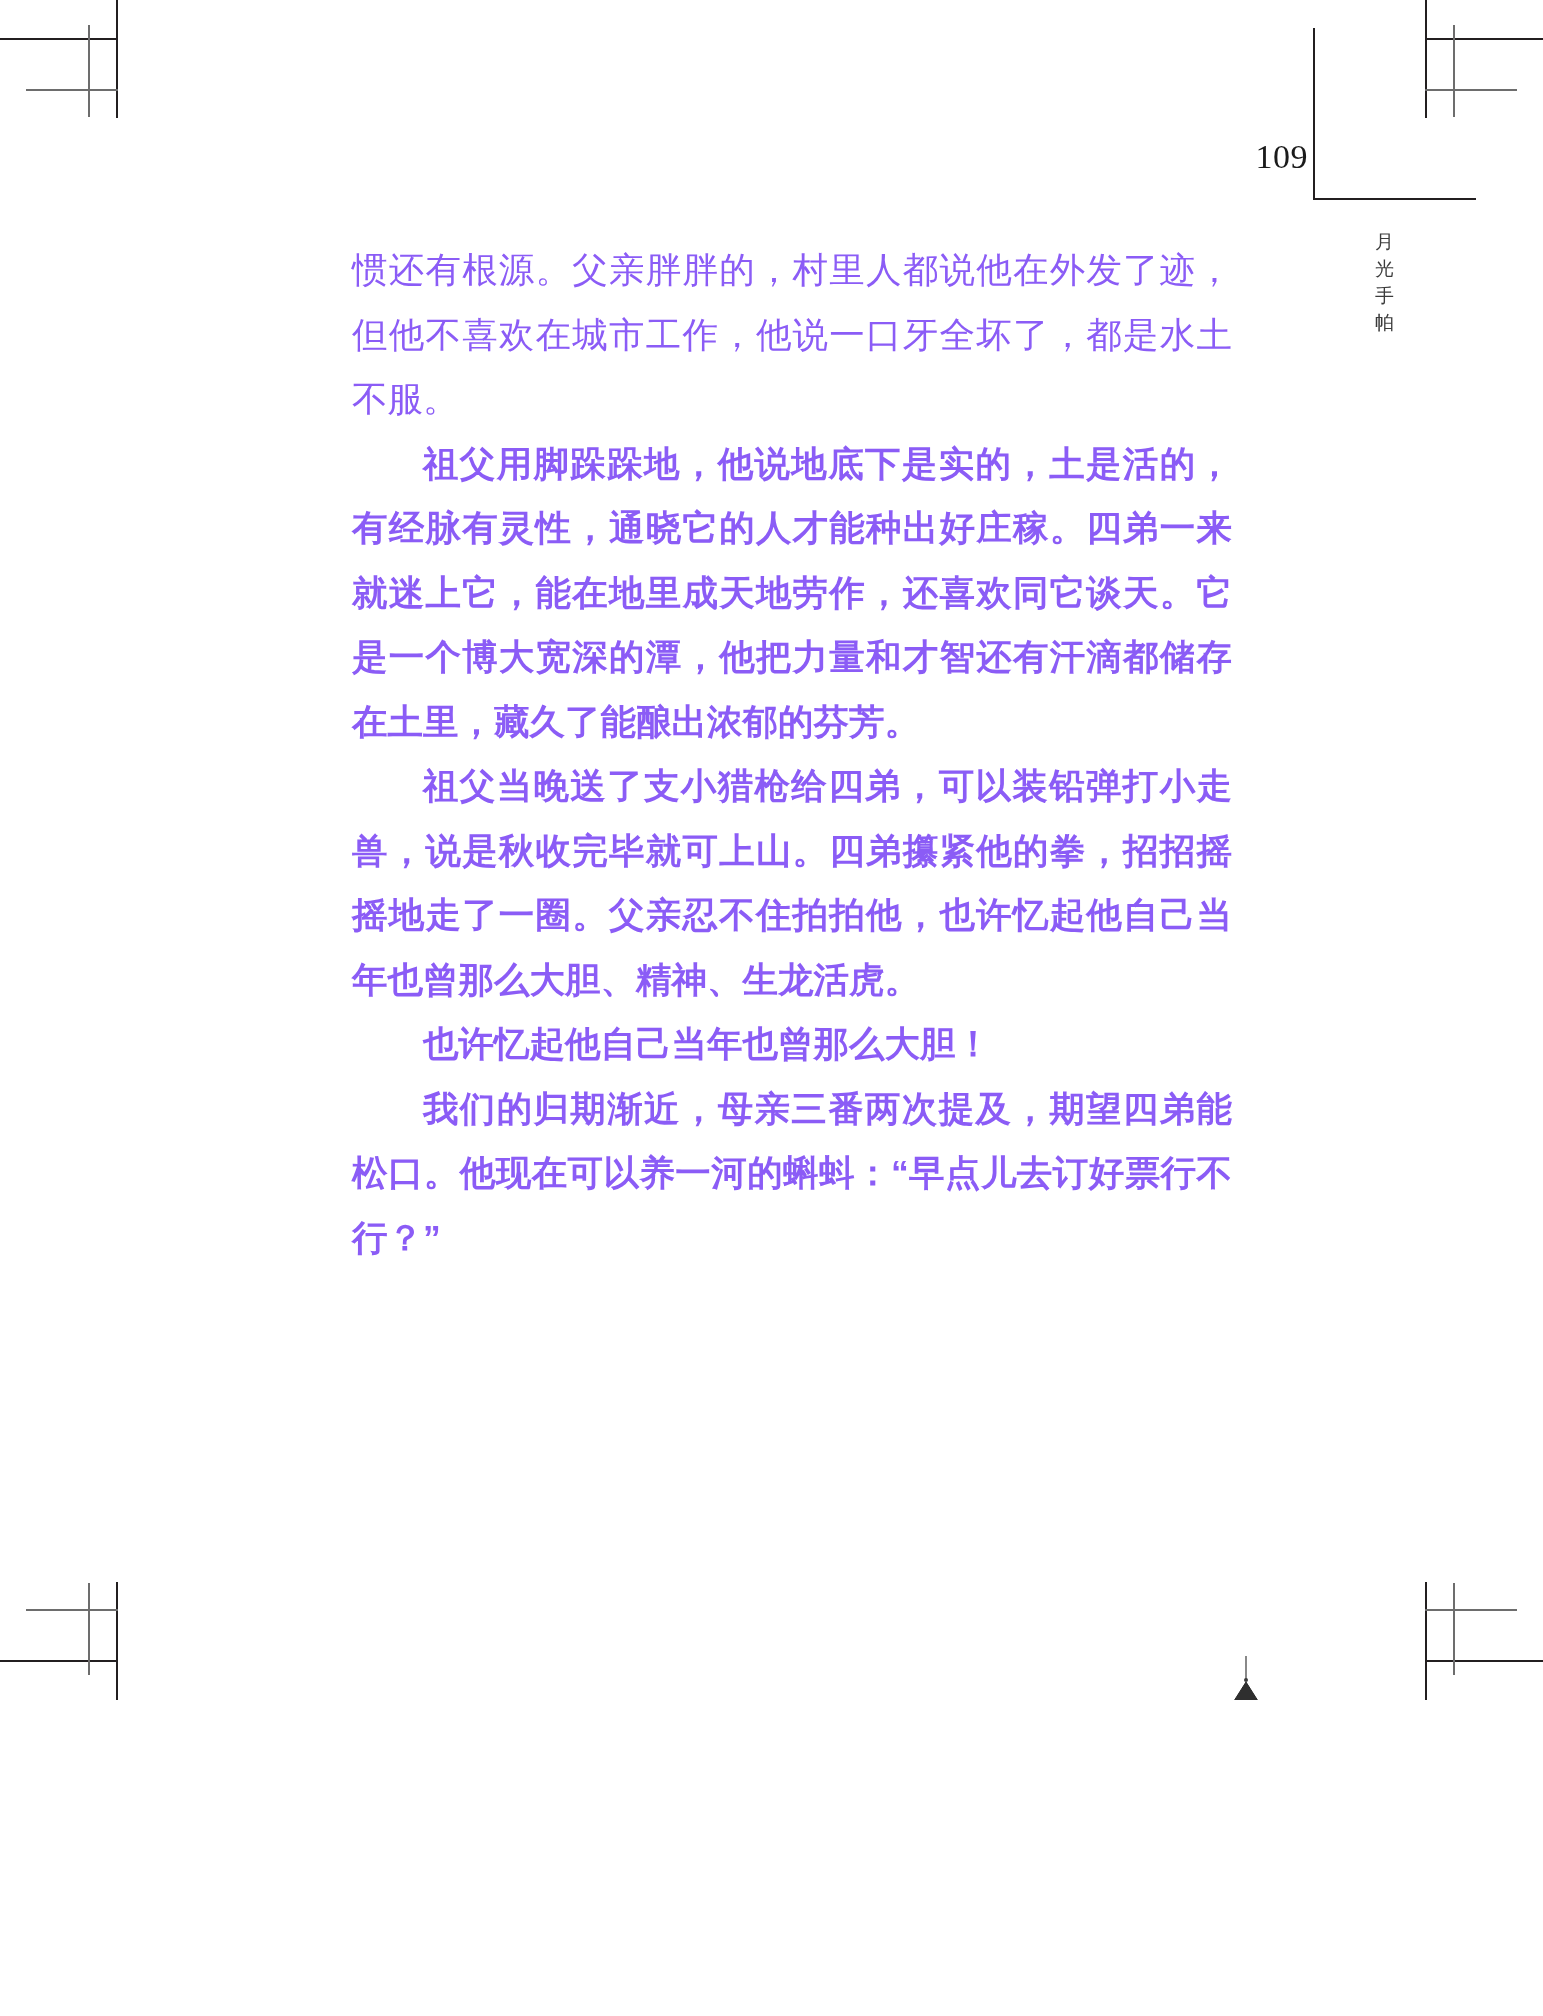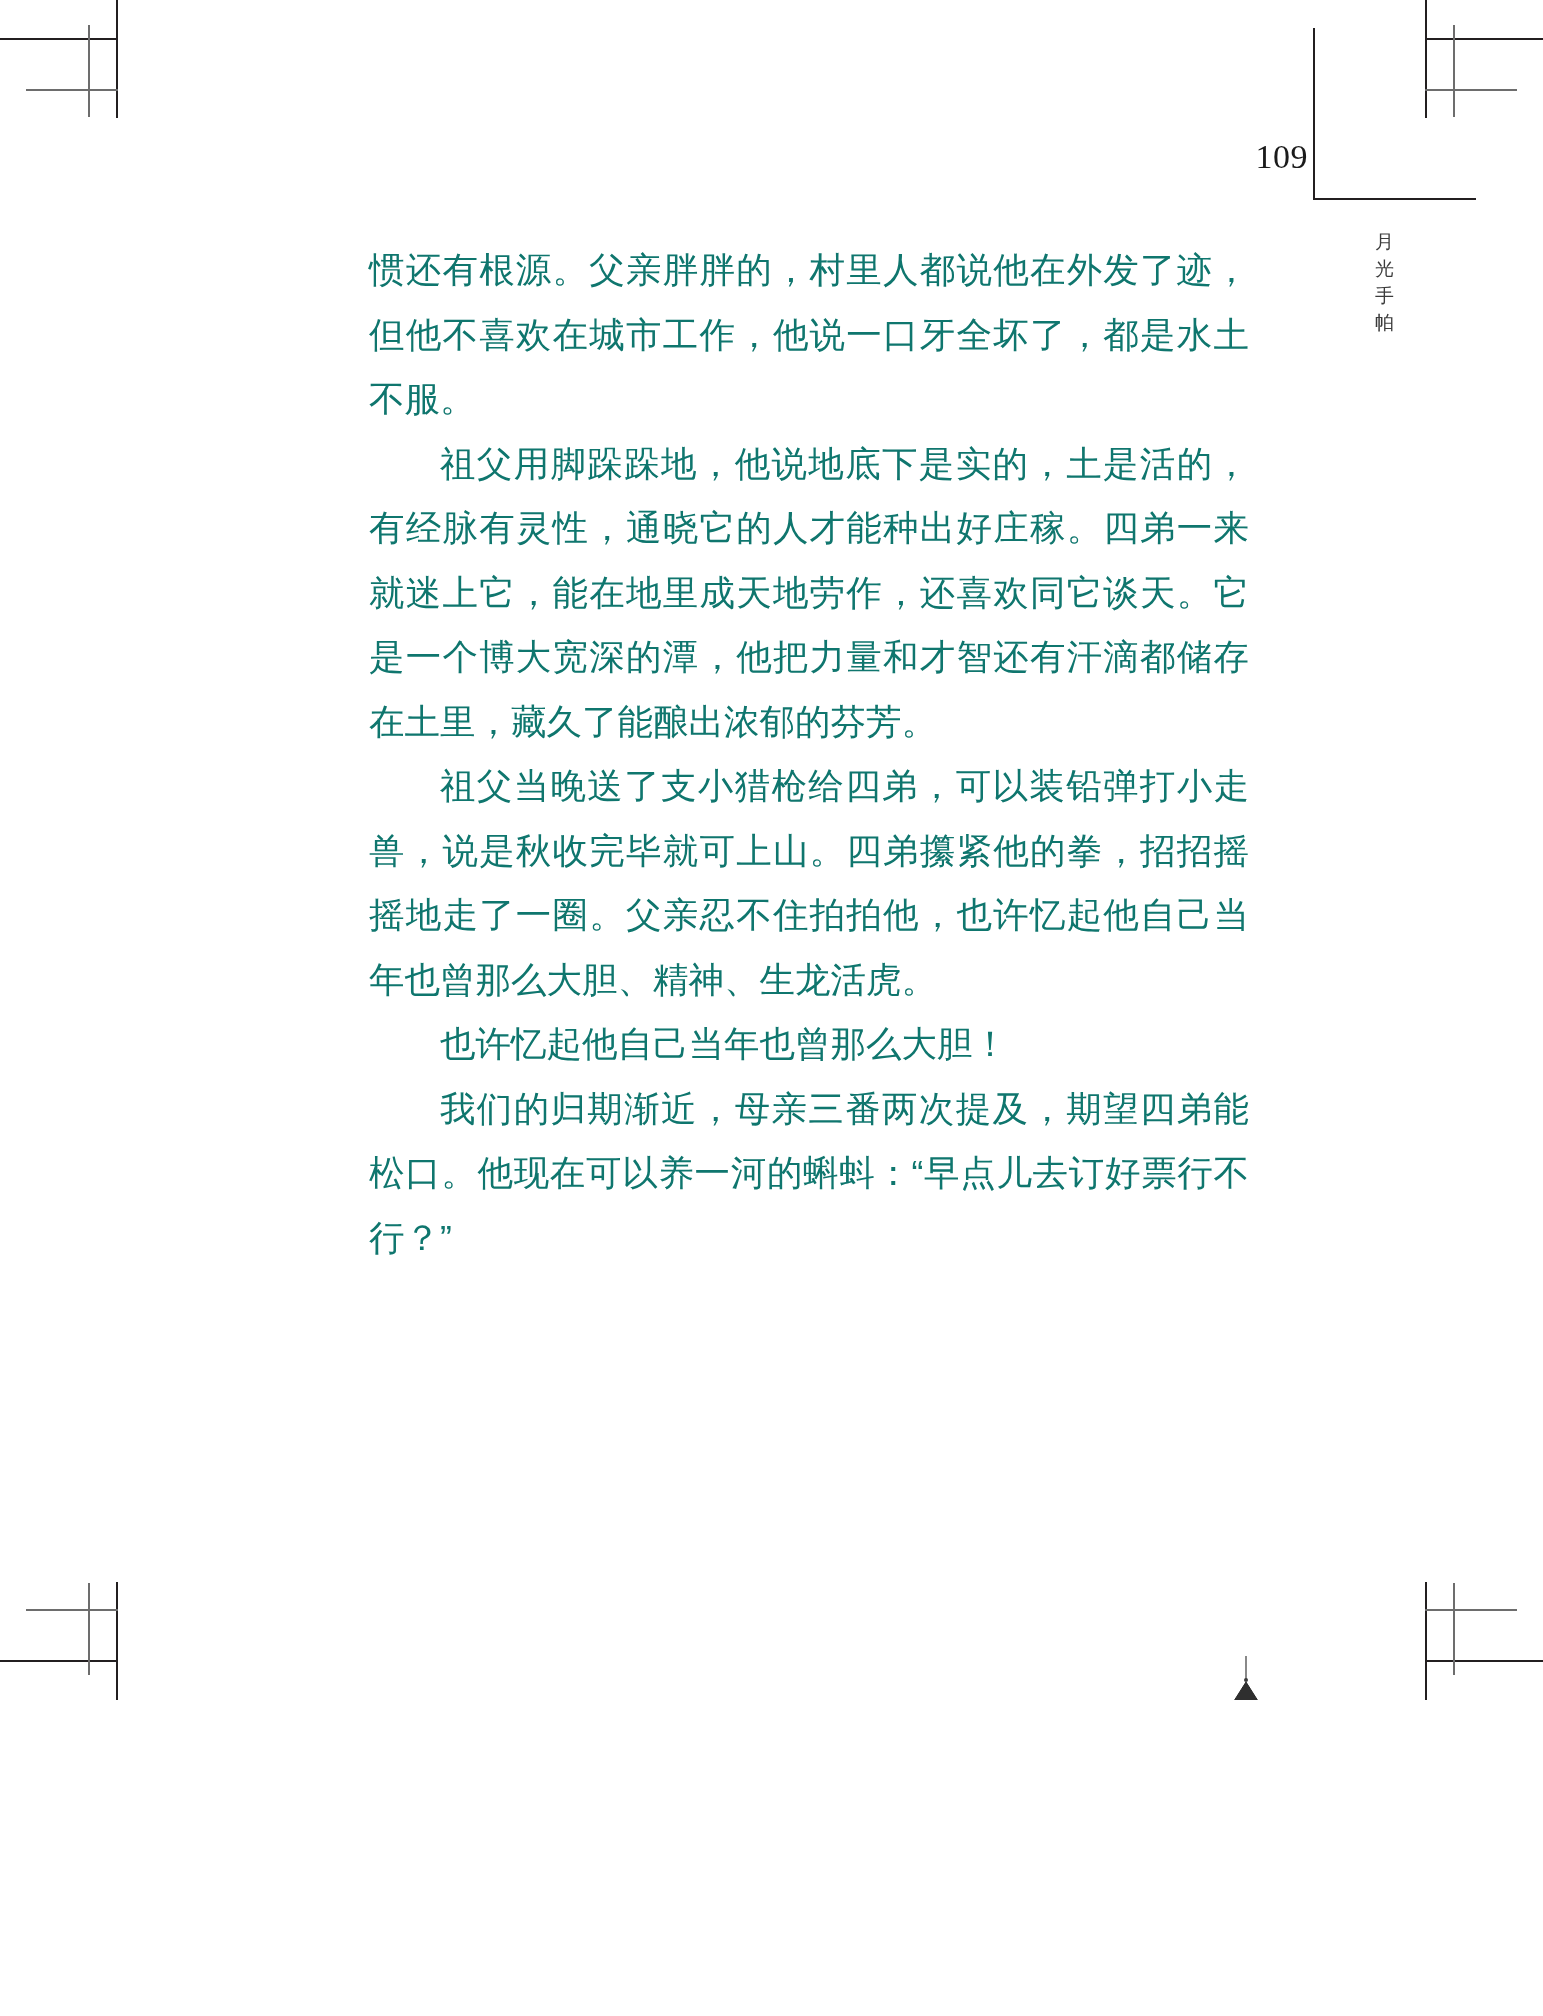--- a/index.html
+++ b/index.html
@@ -76,33 +76,32 @@
   .running-title span { display: block; }
 
   
   .body-text {
     position: absolute;
     left: 352px;
     top: 238px;
     width: 880px;
     font-size: 35.5px;
     line-height: 64.5px;
-    color: #0f766e;
+    color: #8b5cf6;
     text-align: justify;
     text-justify: inter-character;
     letter-spacing: 0px;
     font-weight: 400;
-    margin-left: 17px;
   }
   .body-text p {
     margin: 0 0 0 0;
     text-align: justify;
     text-justify: inter-character;
   }
-  .body-text p.indent { text-indent: 2em; }
+  .body-text p.indent { text-indent: 2em; font-weight: bold; }
 
   
   .illustration {
     position: absolute;
     left: 1115px;
     top: 1650px;
     width: 290px;
     height: 250px;
   }
   .illustration svg { display: block; width: 100%; height: 100%; }

